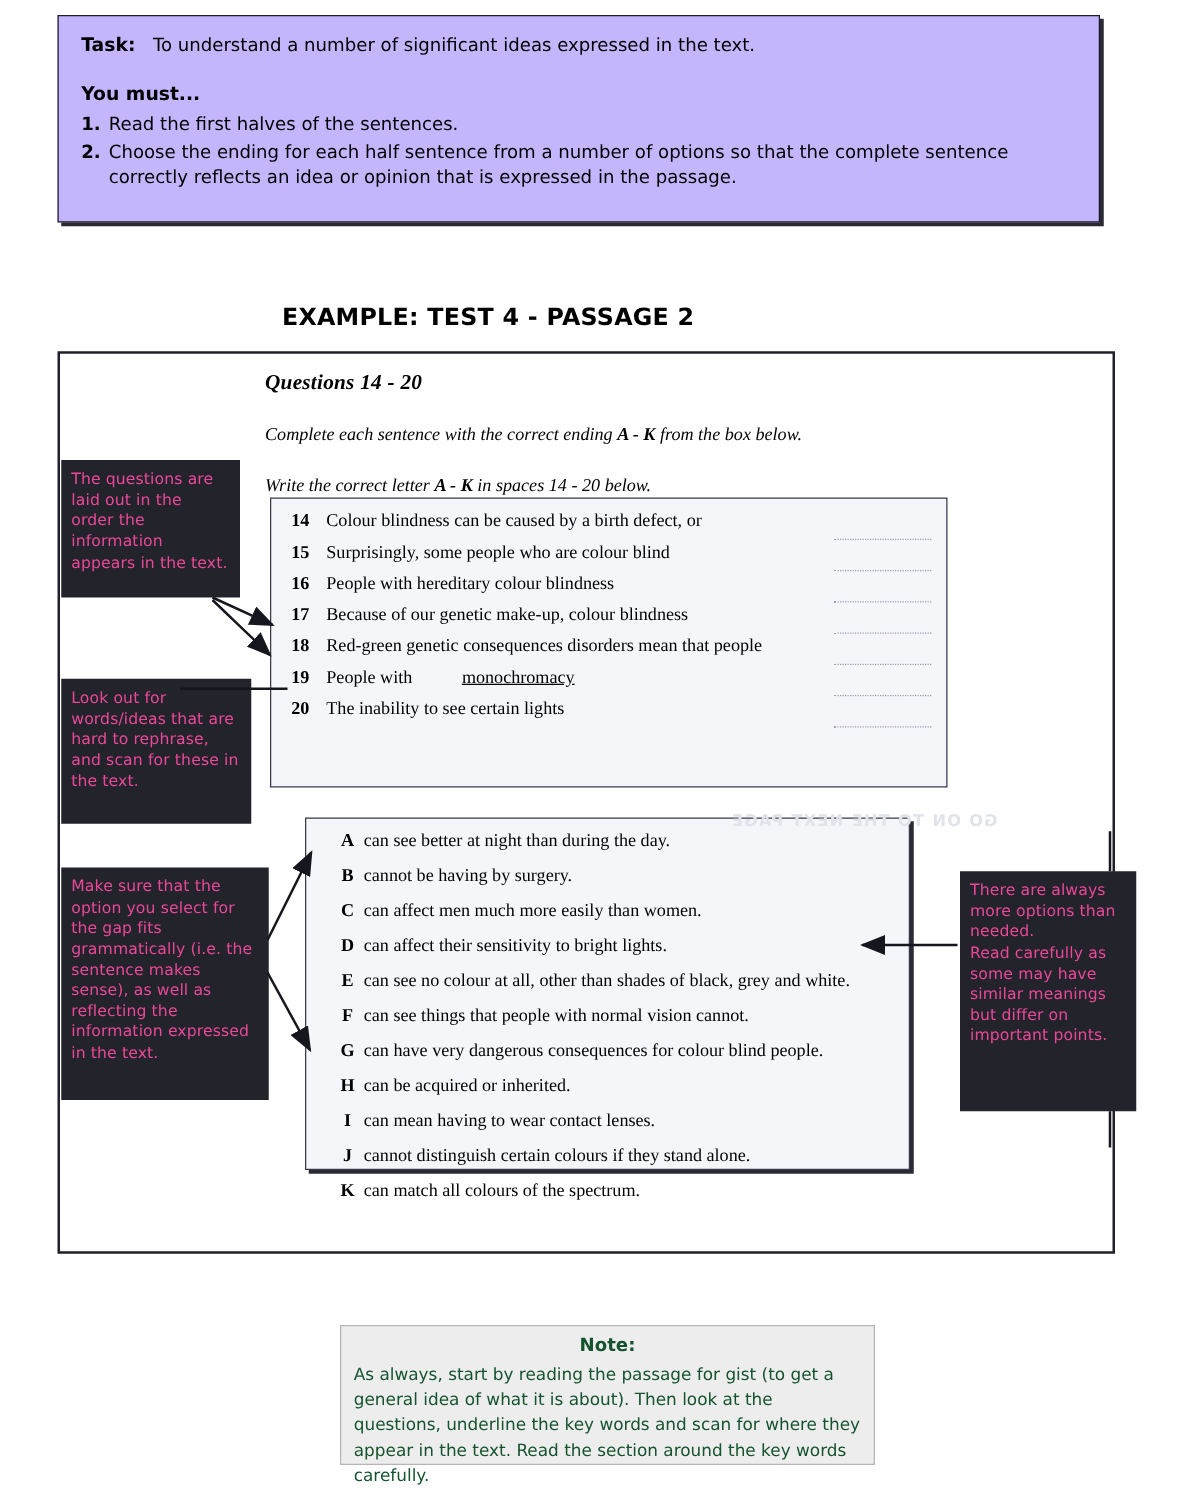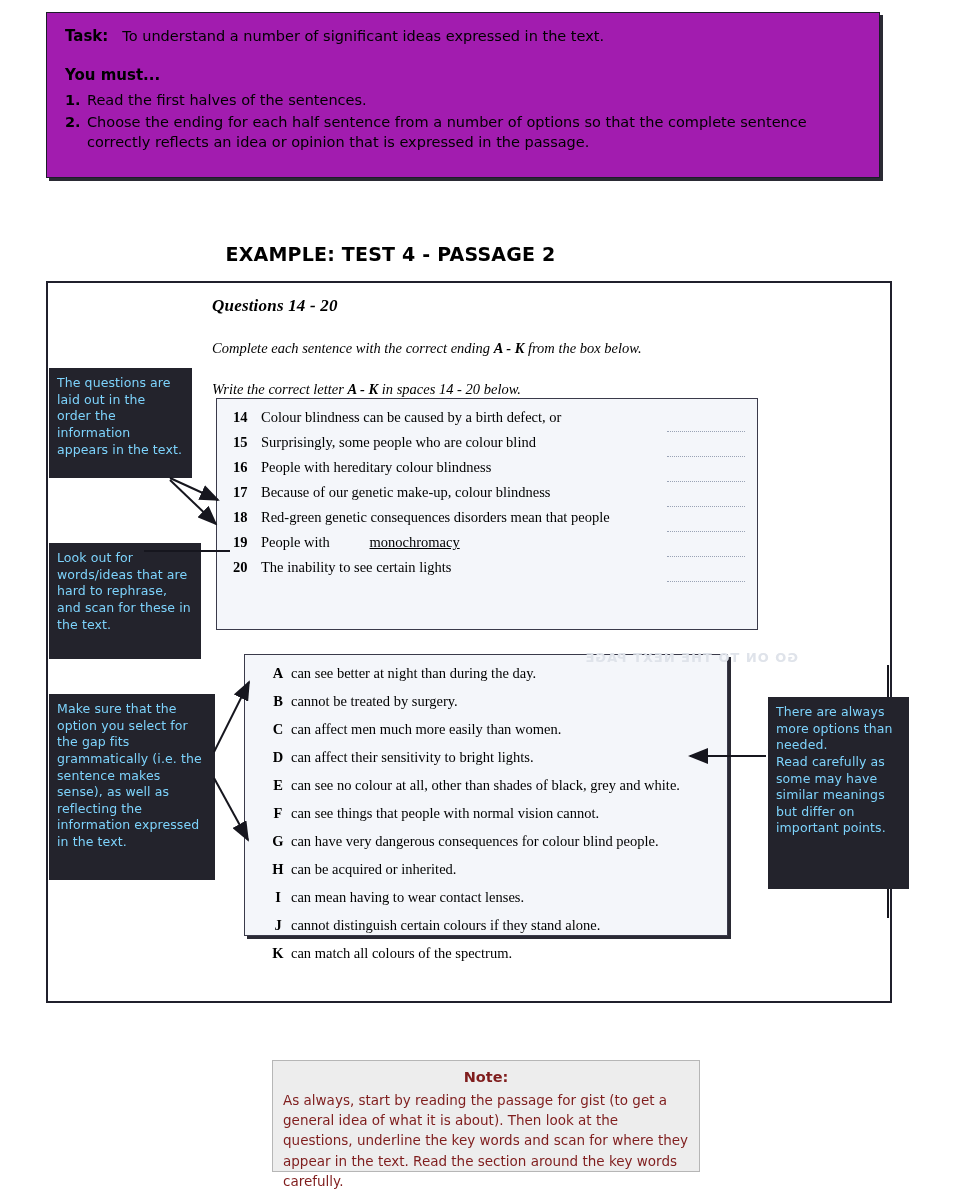--- a/index.html
+++ b/index.html
@@ -16,21 +16,21 @@
     color: #000000;
   }
 
   
   .abs { position: absolute; }
 
   
   #task-panel {
     left: 46px; top: 12px;
     width: 834px; height: 166px;
-    background: #a21caf;
+    background: #c4b5fd;
     border: 1px solid #1c1c28;
     box-shadow: 3px 3px 0 0 #2a2a34;
     box-sizing: border-box;
     font-family: "DejaVu Sans", sans-serif;
   }
   #task-panel .inner {
     padding: 14px 18px 0 18px;
   }
   .task-row {
     display: flex;
@@ -159,21 +159,21 @@
     font-weight: bold;
     width: 26px;
     flex: none;
     text-align: center;
   }
   .opt-text { flex: 1; }
 
   
   .callout {
     background: #23232c;
-    color: #7dd3fc;
+    color: #ec4899;
     font-family: "DejaVu Sans", sans-serif;
     font-size: 12.5px;
     line-height: 1.33;
     padding: 7px 10px 8px 8px;
     box-sizing: border-box;
     letter-spacing: .1px;
   }
   #callout-order   { left: 49px;  top: 368px; width: 143px; height: 110px; }
   #callout-rephrase{ left: 49px;  top: 543px; width: 152px; height: 116px; }
   #callout-grammar { left: 49px;  top: 694px; width: 166px; height: 186px; }
@@ -183,21 +183,21 @@
   #note-box {
     left: 272px; top: 1060px;
     width: 428px; height: 112px;
     background: #ededed;
     border: 1px solid #b6b6b6;
     box-sizing: border-box;
     font-family: "DejaVu Sans", sans-serif;
     font-size: 13.5px;
     line-height: 1.5;
     padding: 6px 10px 8px 10px;
-    color: #7f1d1d;
+    color: #14532d;
   }
   #note-box .note-title {
     text-align: center;
     font-weight: bold;
     font-size: 14.5px;
     margin-bottom: 1px;
   }
 
   
   #bleed-text {
@@ -292,21 +292,21 @@
   </div>
 </div>
 
 <div class="abs" id="options-box">
   <div class="opt-row">
     <span class="opt-letter">A</span>
     <span class="opt-text">can see better at night than during the day.</span>
   </div>
   <div class="opt-row">
     <span class="opt-letter">B</span>
-    <span class="opt-text">cannot be treated by surgery.</span>
+    <span class="opt-text">cannot be having by surgery.</span>
   </div>
   <div class="opt-row">
     <span class="opt-letter">C</span>
     <span class="opt-text">can affect men much more easily than women.</span>
   </div>
   <div class="opt-row">
     <span class="opt-letter">D</span>
     <span class="opt-text">can affect their sensitivity to bright lights.</span>
   </div>
   <div class="opt-row">

